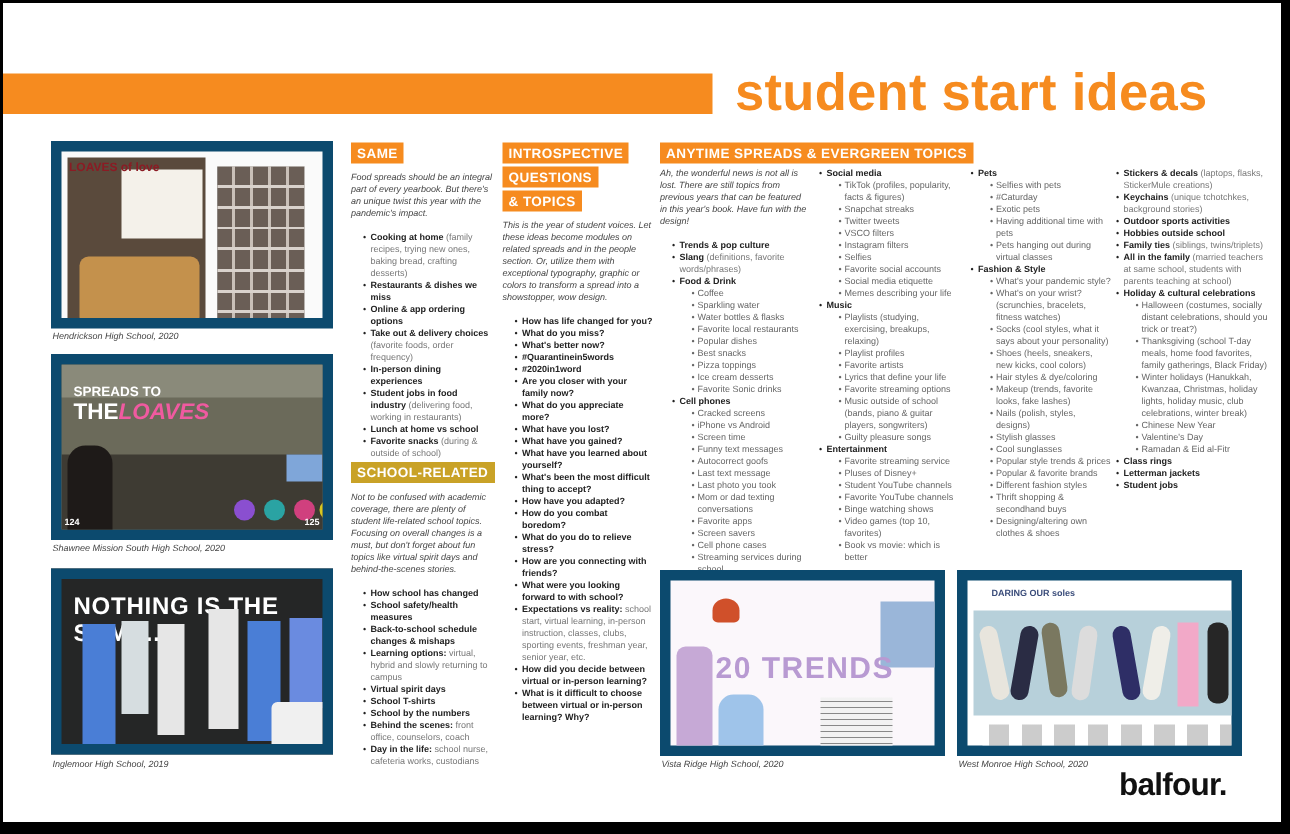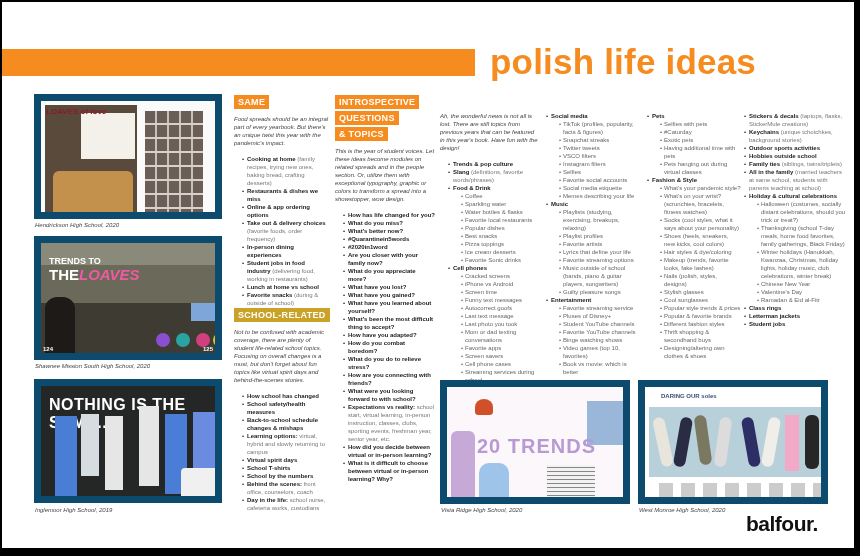--- a/index.html
+++ b/index.html
@@ -47,38 +47,38 @@
     color: #111; letter-spacing: -0.5px; font-family: "Liberation Sans", sans-serif;
   }
   
   .ph-inner { position:absolute; }
 </style>
 </head>
 <body>
 
 <div class="page">
   <div class="orange-bar"></div>
-  <div class="big-title">polish life ideas</div>
+  <div class="big-title">student start ideas</div>
 
   <div class="photo" style="left:32px;top:92px;width:188px;height:125px;background:#fafafa;">
     <div class="ph-inner" style="left:4px;top:4px;width:92px;height:114px;background:#5a4a3c;"></div>
     <div class="ph-inner" style="left:12px;top:70px;width:80px;height:46px;background:#c4914c;border-radius:6px;"></div>
     <div class="ph-inner" style="left:40px;top:12px;width:54px;height:46px;background:#f4f1ea;"></div>
     <div class="ph-inner" style="left:5px;top:6px;font-size:8px;font-weight:bold;color:#8b1b24;">LOAVES of love</div>
     <div class="ph-inner" style="left:104px;top:10px;width:58px;height:110px;background:repeating-linear-gradient(90deg,#6a5e56 0 10px,#c9c0b8 10px 12px),#555;"></div>
     <div class="ph-inner" style="left:104px;top:10px;width:58px;height:110px;background:repeating-linear-gradient(0deg,transparent 0 12px,#d9d2cc 12px 14px);"></div>
   </div>
   <div class="caption" style="left:33px;top:220px;">Hendrickson High School, 2020</div>
 
   <div class="photo" style="left:32px;top:234px;width:188px;height:124px;background:#6b6a5a;">
     <div class="ph-inner" style="left:0;top:0;width:188px;height:22px;background:#8a8a7a;"></div>
     <div class="ph-inner" style="left:0;top:60px;width:188px;height:60px;background:#3e3b33;"></div>
     <div class="ph-inner" style="left:4px;top:54px;width:30px;height:60px;background:#1e1a18;border-radius:12px 12px 0 0;"></div>
     <div class="ph-inner" style="left:150px;top:60px;width:24px;height:18px;background:#7fa6d9;"></div>
-    <div class="ph-inner" style="left:8px;top:14px;font-size:9px;font-weight:bold;color:#fff;line-height:9px;">TRENDS TO</div>
+    <div class="ph-inner" style="left:8px;top:14px;font-size:9px;font-weight:bold;color:#fff;line-height:9px;">SPREADS TO</div>
     <div class="ph-inner" style="left:8px;top:23px;font-size:15px;font-weight:bold;color:#fff;">THE<span style="color:#f05aa0;font-style:italic;">LOAVES</span></div>
     <div class="ph-inner" style="left:115px;top:90px;width:14px;height:14px;border-radius:50%;background:#8a4fd0;"></div>
     <div class="ph-inner" style="left:135px;top:90px;width:14px;height:14px;border-radius:50%;background:#2aa3a3;"></div>
     <div class="ph-inner" style="left:155px;top:90px;width:14px;height:14px;border-radius:50%;background:#d0407e;"></div>
     <div class="ph-inner" style="left:172px;top:90px;width:14px;height:14px;border-radius:50%;background:#d8c821;"></div>
     <div class="ph-inner" style="left:2px;bottom:1px;font-size:6px;font-weight:bold;color:#fff;">124</div>
     <div class="ph-inner" style="right:2px;bottom:1px;font-size:6px;font-weight:bold;color:#fff;">125</div>
   </div>
   <div class="caption" style="left:33px;top:361px;">Shawnee Mission South High School, 2020</div>
 
@@ -146,20 +146,23 @@
       <li><b>How do you combat boredom?</b></li>
       <li><b>What do you do to relieve stress?</b></li>
       <li><b>How are you connecting with friends?</b></li>
       <li><b>What were you looking forward to with school?</b></li>
       <li><b>Expectations vs reality:</b><span class="sub"> school start, virtual learning, in-person instruction, classes, clubs, sporting events, freshman year, senior year, etc.</span></li>
       <li><b>How did you decide between virtual or in-person learning?</b></li>
       <li><b>What is it difficult to choose between virtual or in-person learning? Why?</b></li>
     </ul>
   </div>
 
+  <div class="col" style="left:438px;top:93px;width:400px;">
+    <span class="sec-head">ANYTIME SPREADS &amp; EVERGREEN TOPICS</span>
+  </div>
 
   <div class="col" style="left:438px;top:110px;width:98px;">
     <div class="intro" style="margin-top:0;">Ah, the wonderful news is not all is lost. There are still topics from previous years that can be featured in this year's book. Have fun with the design!</div>
     <ul class="lst">
       <li><b>Trends &amp; pop culture</b></li>
       <li><b>Slang</b><span class="sub"> (definitions, favorite words/phrases)</span></li>
       <li><b>Food &amp; Drink</b>
         <ul class="sub-list">
           <li>Coffee</li>
             <li>Sparkling water</li>

